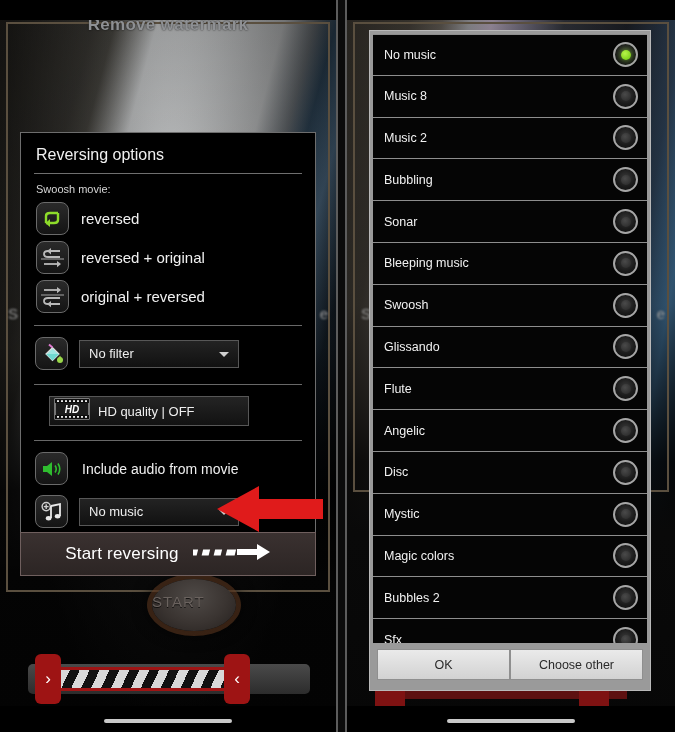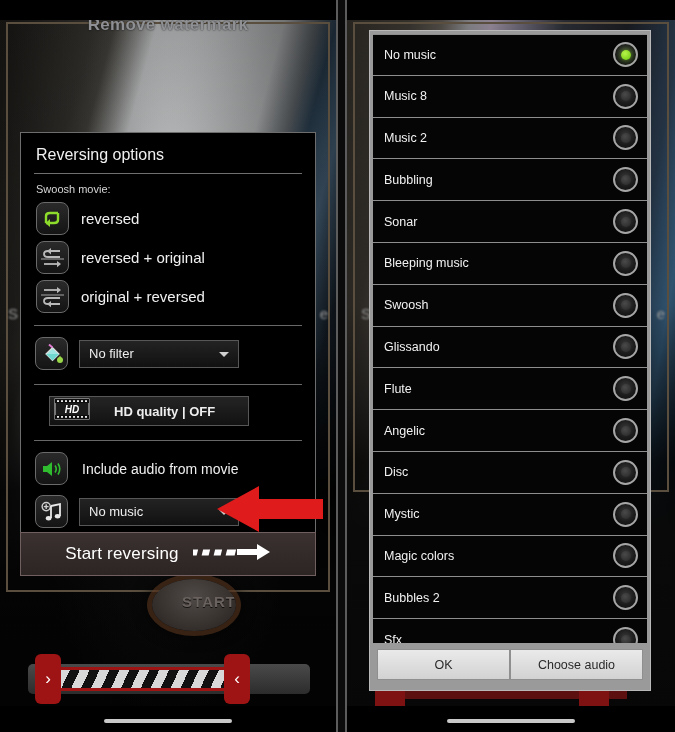--- a/index.html
+++ b/index.html
@@ -76,21 +76,21 @@
     position: absolute; z-index: 4;
     left: 152px; top: 579px;
     width: 84px; height: 52px;
     border-radius: 50%;
     background: radial-gradient(ellipse at 50% 35%, #4f4a47 0%, #3a3431 55%, #241f1d 100%);
     box-shadow: 0 0 0 5px rgba(120,70,40,.45), 0 0 14px 6px rgba(0,0,0,.6);
     overflow: hidden;
   }
   .start-knob span {
     position: absolute; left: 0; right: 0; top: 14px;
-    text-align: right; font-size: 15px; font-weight: bold;
+    text-align: left; font-size: 15px; font-weight: normal;
     color: #6a625e; letter-spacing: 1px;
     text-shadow: 0 1px 0 rgba(0,0,0,.7);
   }
   .film-frame {
     position: absolute; z-index: 2;
     left: 6px; top: 22px; right: 6px; height: 570px;
     border: 2px solid #5a4f3f;
     background: transparent;
   }
 
@@ -154,21 +154,21 @@
     border-right: 5px solid transparent;
     border-top: 5px solid #cfcfcf;
   }
   .hd-box {
     margin-left: 11px;
     width: 162px; height: 30px;
     background: linear-gradient(to bottom, #242424, #121212);
     border: 1px solid #575757;
     display: flex; align-items: center;
   }
-  .hd-txt { font-size: 13px; color: #eee; padding-left: 24px; font-weight: bold; }
+  .hd-txt { font-size: 13px; color: #eee; padding-left: 8px; }
   .audio-label { font-size: 14px; color: #f0f0f0; margin-left: 14px; }
 
   .start-btn {
     position: absolute; z-index: 11;
     left: 20px; top: 532px; width: 296px; height: 44px;
     background: linear-gradient(to bottom, #3a3130, #2c2524);
     border: 1px solid #6f5f5e;
     display: flex; align-items: center; justify-content: center;
   }
   .start-btn-label {
@@ -575,21 +575,21 @@
           </div>
           <div class="m-row">
             <span class="m-name">Sfx</span>
             <span class="radio">
               <i></i>
             </span>
           </div>
         </div>
       <div class="picker-buttons">
         <div class="pbtn">OK</div>
-        <div class="pbtn">Choose audio</div>
+        <div class="pbtn">Choose other</div>
       </div>
     </div>
 
     <div class="status-bar"></div>
     <div class="nav-bar">
       <div class="nav-pill"></div>
     </div>
   </div>
 
 </div>

